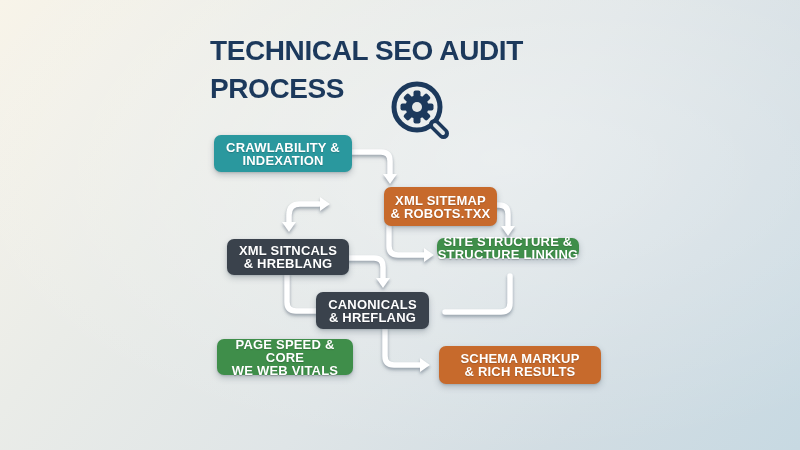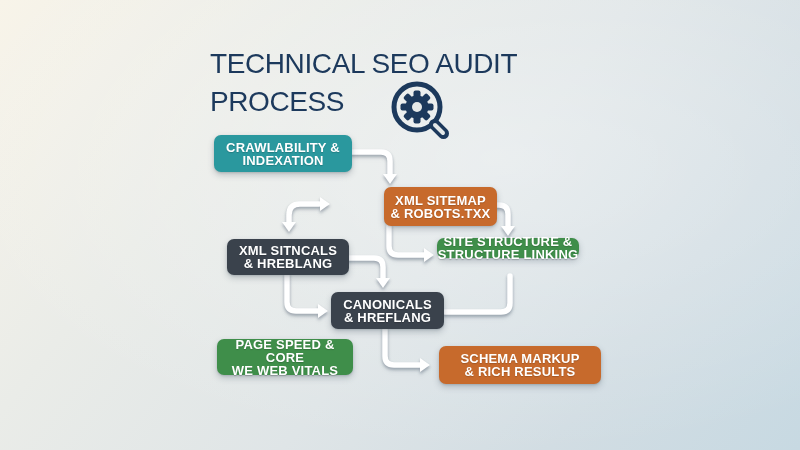--- a/index.html
+++ b/index.html
@@ -7,38 +7,38 @@
     position:relative;
     width:800px;height:450px;
     overflow:hidden;
     font-family:"Liberation Sans","DejaVu Sans",sans-serif;
     background:
       radial-gradient(130% 120% at 62% 35%, rgba(255,255,255,.35) 0%, rgba(255,255,255,0) 55%),
       linear-gradient(128deg, #f8f4e9 0%, #eaece8 28%, #dfe5e7 55%, #d2dde3 78%, #c7d9e2 100%);
   }
   .title{
     position:absolute;left:210px;top:32px;
-    color:#1c395c;font-size:28px;font-weight:normal;
-    letter-spacing:-0.4px;line-height:38px;margin-top:13px;
+    color:#1c395c;font-size:28px;font-weight:bold;
+    letter-spacing:-0.4px;line-height:38px;
   }
   .title span{display:block;}
   .node{
     position:absolute;border-radius:7px;
     display:flex;flex-direction:column;align-items:center;justify-content:center;
     color:#fff;font-size:13px;font-weight:bold;letter-spacing:.2px;line-height:13px;
     text-align:center;
     box-shadow:0 3px 6px rgba(60,75,90,.28), 0 1px 2px rgba(60,75,90,.18);
     text-shadow:0 1px 1px rgba(0,0,0,.18);
   }
   .node span{display:block;}
   #n-crawlability{left:214px;top:135px;width:138px;height:37px;}
   #n-sitemap     {left:336px;top:187px;width:113px;height:39px;}
   #n-sitncals    {left:227px;top:239px;width:122px;height:36px;}
   #n-structure   {left:437px;top:238px;width:142px;height:20px;}
-  #n-canonicals  {left:331px;top:292px;width:113px;height:37px;}
+  #n-canonicals  {left:316px;top:292px;width:113px;height:37px;}
   #n-pagespeed   {left:217px;top:339px;width:136px;height:36px;}
   #n-schema      {left:439px;top:346px;width:162px;height:38px;}
   .arrows{position:absolute;left:0;top:0;}
   .arrows path{fill:none;stroke:#fff;stroke-width:5.5;stroke-linecap:round;}
   .arrows polygon{fill:#fff;stroke:none;}
   .arrows g{filter:drop-shadow(0 2px 1.5px rgba(80,95,110,.28));}
   .seo-icon{position:absolute;left:377px;top:67px;}
 </style>
 </head>
 <body>

